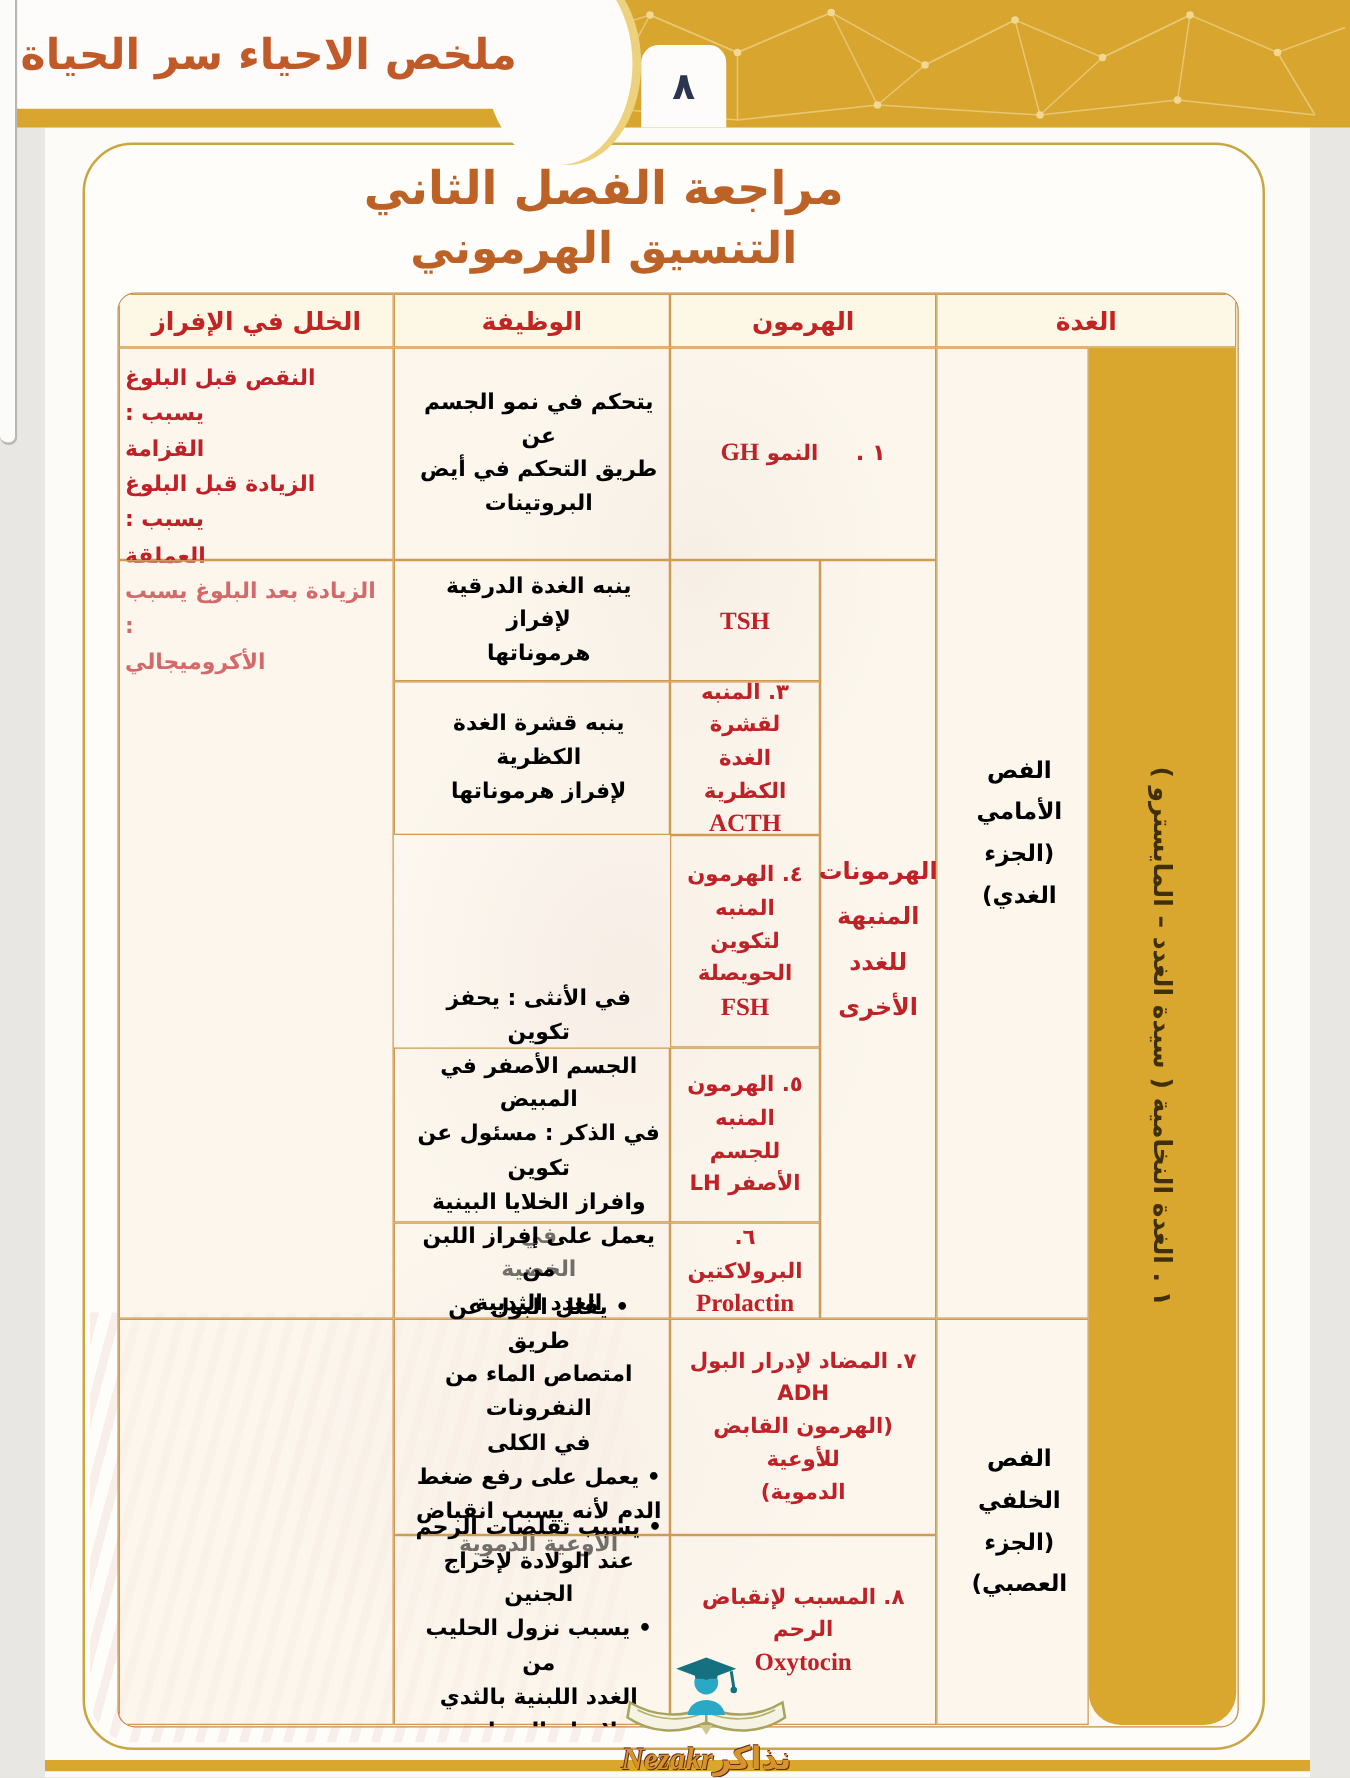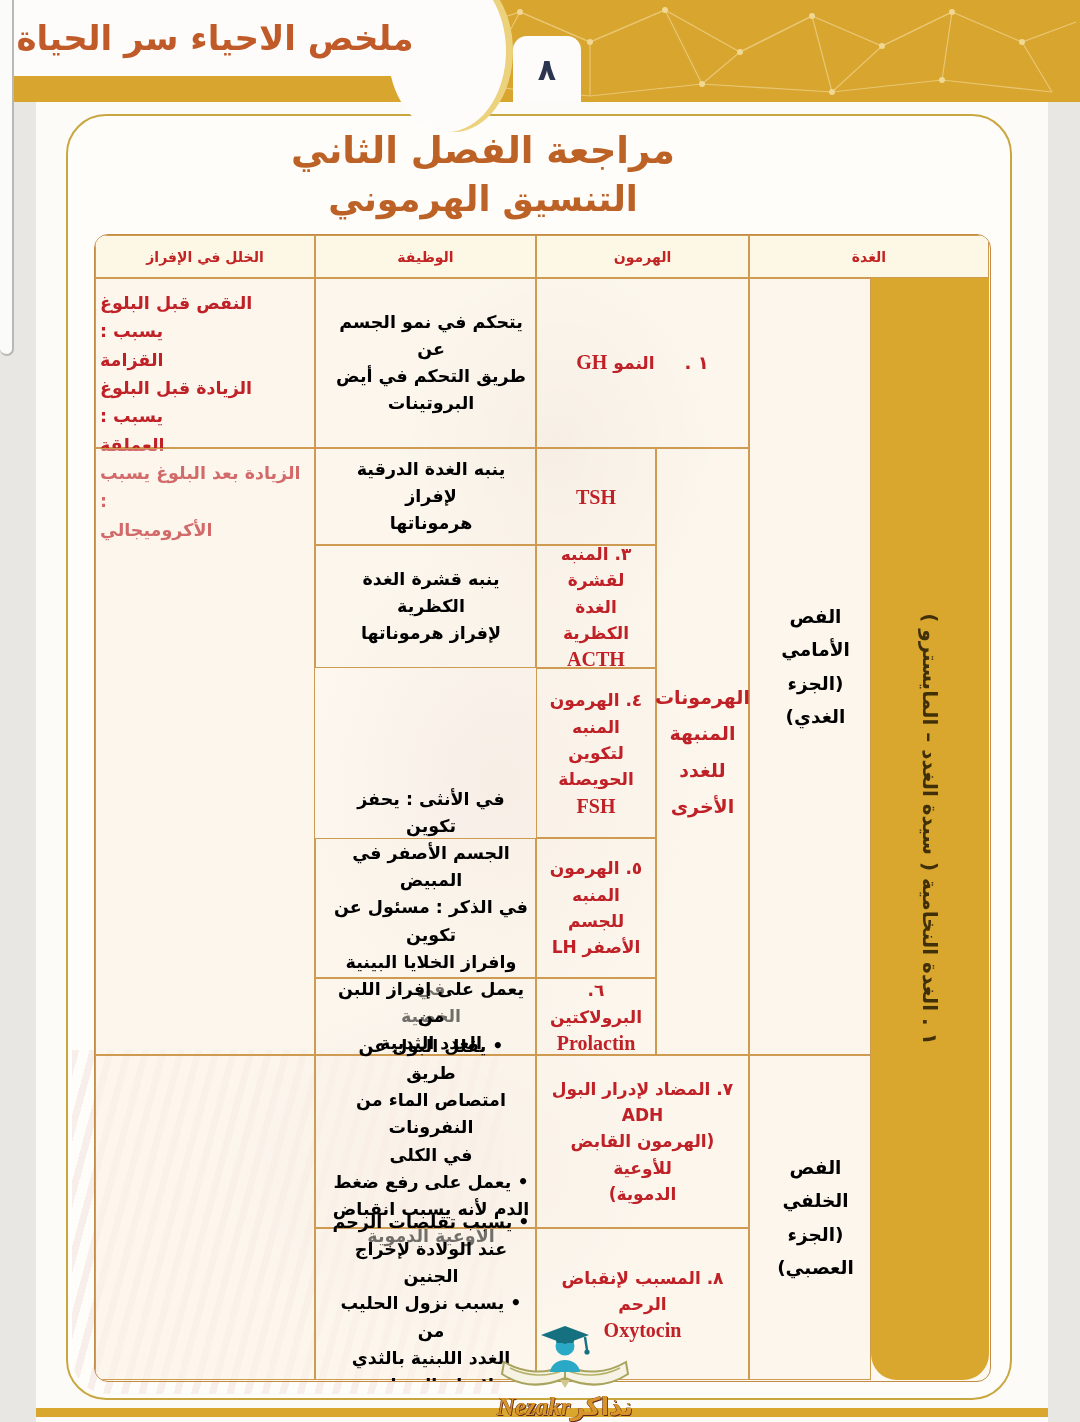--- a/index.html
+++ b/index.html
@@ -4,21 +4,21 @@
 <style>
   * { margin:0; padding:0; box-sizing:border-box; }
   body { background:#cfcecc; }
   .page {
     position:relative; width:1080px; height:1422px; overflow:hidden;
     background:#e8e7e4; font-family:"DejaVu Sans", sans-serif;
   }
   
   .banner { position:absolute; left:8px; top:0; right:0; height:102px; background:#d8a52f; z-index:6; }
   .mesh { position:absolute; right:0; top:0; }
-  .banner-white { position:absolute; left:-8px; top:0; width:444px; height:76px; background:#fdfcfa;
+  .banner-white { position:absolute; left:-8px; top:0; width:444px; height:87px; background:#fdfcfa;
     display:flex; align-items:center; justify-content:center; }
   .banner-curve { position:absolute; left:380px; top:-30px; width:118px; height:162px; background:#fdfcfa;
     border-radius:50%; box-shadow:7px 0 0 #ecd27c; }
   .banner-title { position:relative; z-index:2; color:#c05a28; font-weight:bold; font-size:34px; direction:rtl; padding-right:14px; }
   .page-tab { position:absolute; left:505px; top:36px; width:68px; height:66px; background:#fdfcfa;
     border-radius:14px 14px 0 0; display:flex; align-items:center; justify-content:center;
     color:#2b3550; font-size:30px; font-weight:bold; z-index:3; }
   .left-fragment { position:absolute; left:0; top:0; width:14px; height:356px; background:#fbfbf9;
     border-right:2px solid #b9b8b5; border-bottom:2px solid #b9b8b5; border-radius:0 0 14px 14px; z-index:7; }
   .gray-strip { position:absolute; left:0; top:102px; width:36px; bottom:0; background:#e8e7e4; z-index:2; }
@@ -41,21 +41,21 @@
   .card-title .t2 { font-size:35px; }
   
   .table-grid { position:absolute; left:94px; top:234px; width:897px; height:1148px; z-index:5;
     display:grid; direction:ltr;
     grid-template-columns:220px 221px 120px 93px 122px 118px;
     grid-template-rows:43px 170px 97px 123px 170px 140px 77px 173px 152px;
     border:1.5px solid #c28c46; border-radius:14px; overflow:hidden;
     background:rgba(251,244,233,0.55); }
   .cell { border:1px solid #cf9a52; display:flex; flex-direction:column; align-items:center; justify-content:center;
     text-align:center; padding:2px 5px; direction:rtl; background:rgba(250,243,232,0.45); }
-  .hdr { background:rgba(253,247,229,0.92); color:#c22424; font-size:14px; font-weight:bold; }
+  .hdr { background:rgba(253,247,229,0.92); color:#c22424; font-size:20px; font-weight:bold; }
   .ml { white-space:pre-line; }
   .red { color:#bf2127; font-weight:bold; font-size:17px; line-height:1.55; }
   .blue { color:#000000; font-weight:bold; font-size:17.5px; line-height:1.55;padding-left:16px; }
   .abbr { font-family:"Liberation Serif", serif; color:#bf2127; font-weight:bold; font-size:20px; line-height:1.3; }
   .disorder-text { align-items:flex-end; justify-content:flex-start; text-align:left; padding:10px 10px 4px 4px;
     font-size:17.5px; line-height:1.62; }
   .lobe { font-size:18.5px; line-height:1.8; }
   .stim { font-size:19px; line-height:1.9; }
   .gh-row { flex-direction:row; gap:30px; align-items:center; justify-content:center; }
   .gh-row .num { font-size:18px; }

